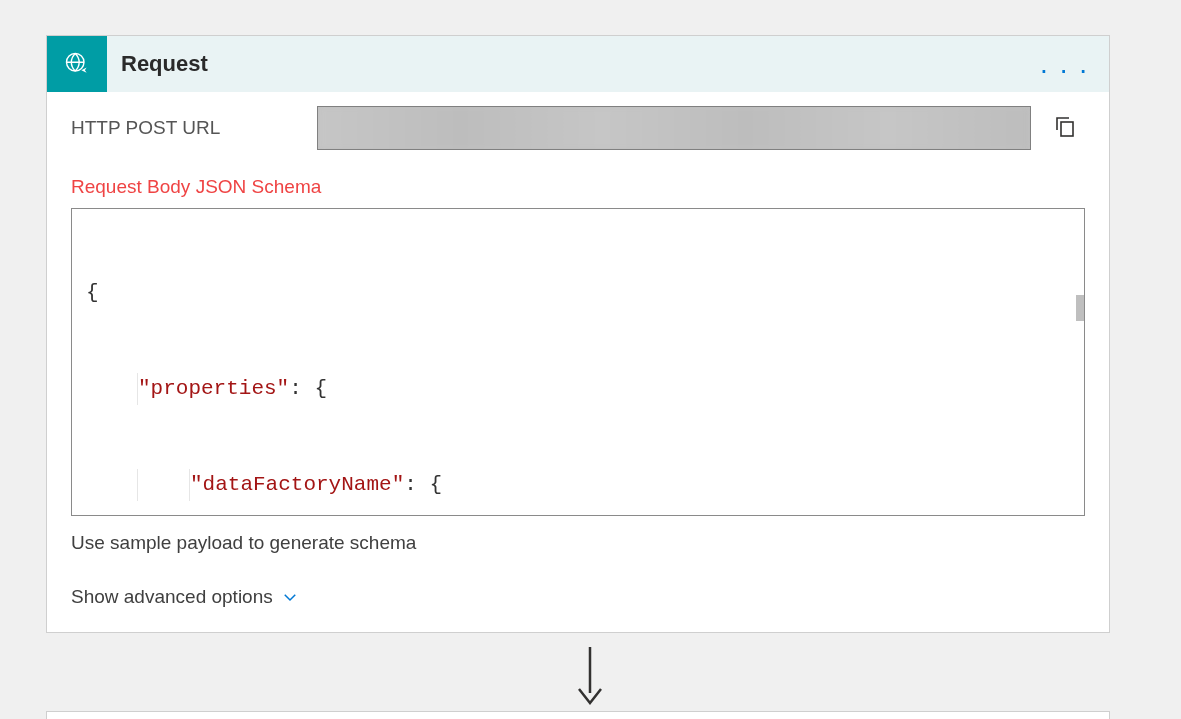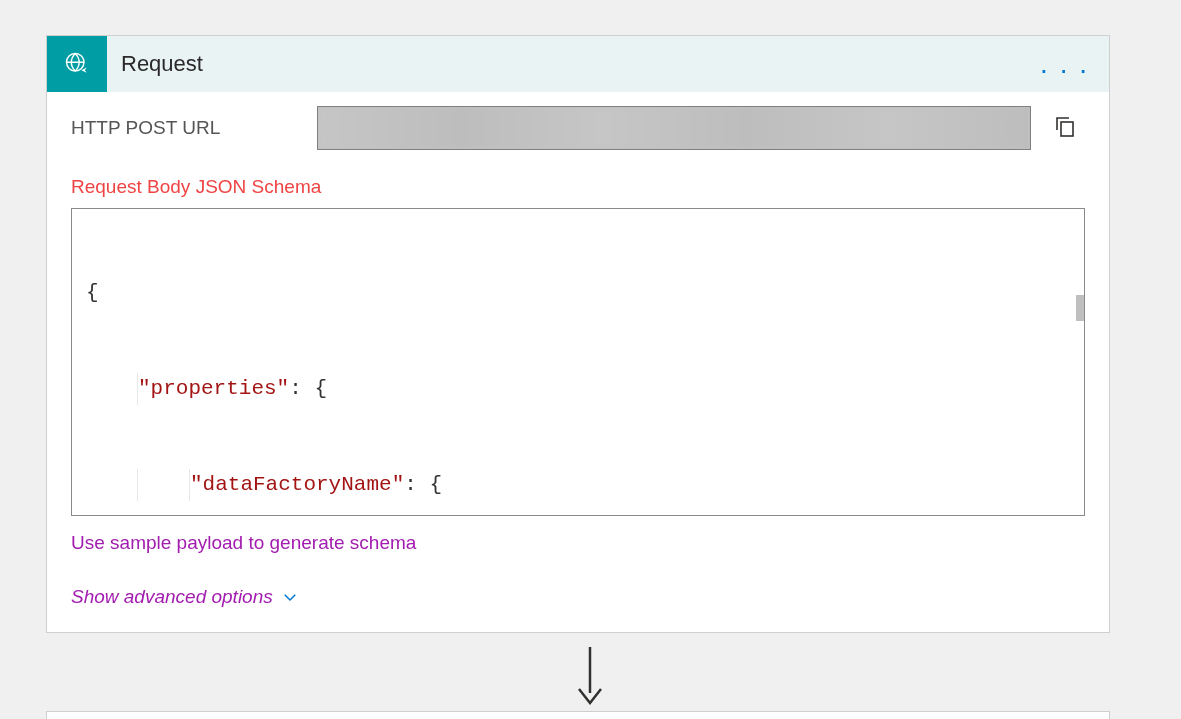--- a/index.html
+++ b/index.html
@@ -31,21 +31,21 @@
     height: 56px;
     background: #009da5;
     display: flex;
     align-items: center;
     justify-content: center;
     color: #fff;
   }
   .icon-tile svg { width: 28px; height: 28px; }
   .header-title {
     font-size: 22px;
-    font-weight: 400;
+    font-weight: 700;
     color: #2a2a2a;
     margin-left: 14px;
   }
   .header-menu {
     position: absolute;
     right: 20px;
     top: 0;
     height: 56px;
     display: flex;
     align-items: center;
@@ -124,26 +124,26 @@
     position: absolute;
     right: -10px;
     top: 86px;
     width: 18px;
     height: 26px;
     background: #bfbfbf;
   }
   .link {
     display: inline-flex;
     align-items: center;
-    color: #a21caf;
+    color: #404040;
     font-size: 19px;
     margin-top: 16px;
     cursor: pointer;
   }
-  .link.adv { margin-top: 32px; font-style: italic; }
+  .link.adv { margin-top: 32px; }
   .chev-down {
     margin-left: 8px;
     display: inline-flex;
     align-items: center;
   }
   .chev-down svg { width: 18px; height: 18px; }
   .flow-arrow {
     position: absolute;
     left: 573px;
     top: 647px;

